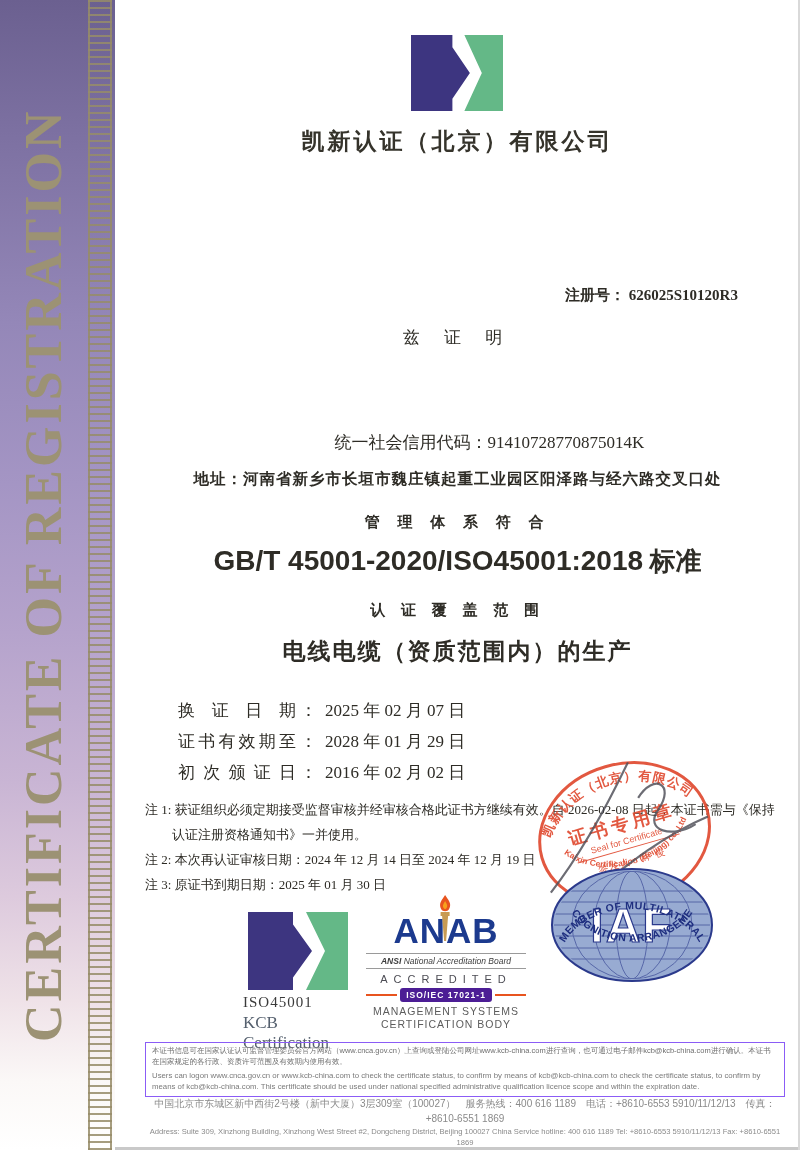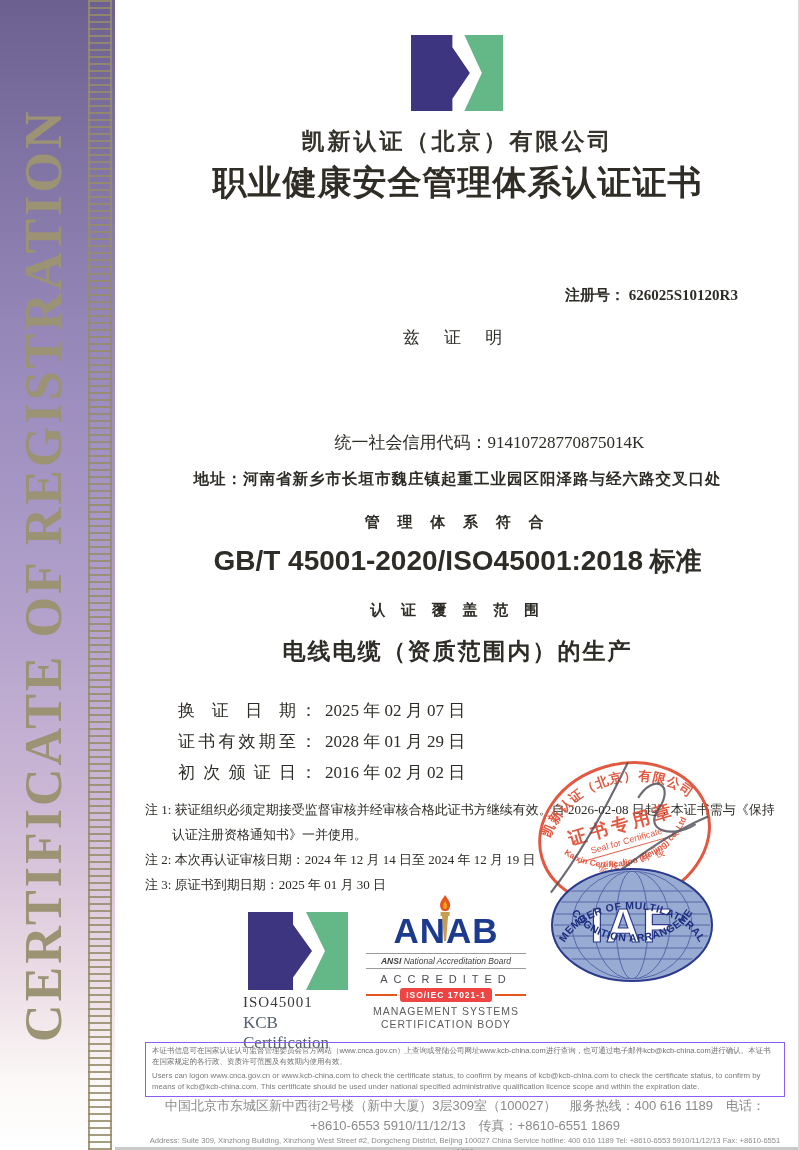--- a/index.html
+++ b/index.html
@@ -64,54 +64,53 @@
   #anab-word{position:relative;font-size:35px;font-weight:800;color:#1c3a8e;
         letter-spacing:1px;line-height:40px;margin-top:8px;}
   #anab-torch{position:absolute;left:50%;top:-16px;transform:translateX(-55%);}
   #anab-board{font-size:8.5px;font-style:italic;color:#3d3d3d;
         border-top:1px solid #9a9a9a;border-bottom:1px solid #9a9a9a;
         padding:2px 0;margin-top:2px;white-space:nowrap;}
   #anab-board b{}
   #anab-accredited{font-size:11px;letter-spacing:6px;color:#4c4c54;margin-top:4px;}
   #anab-iso-row{display:flex;align-items:center;margin-top:3px;}
   #anab-iso-row .oline{flex:1;height:2px;background:#e8541f;}
-  #anab-iso{background:#ef4444;color:#fff;font-size:8.5px;font-weight:bold;
+  #anab-iso{background:#4c1d95;color:#fff;font-size:8.5px;font-weight:bold;
         padding:2px 6px;border-radius:3px;margin:0 3px;letter-spacing:1px;}
   #anab-msys,#anab-cbody{font-size:10.5px;color:#5c5c5c;letter-spacing:1px;margin-top:3px;}
   #anab-cbody{margin-top:1px;}
   #iaf-block{position:absolute;left:546px;top:864px;width:172px;height:122px;}
   
   #fineprint{position:absolute;left:145px;top:1042px;width:640px;border:1px solid #8b5cf6;
         padding:3px 6px;box-sizing:border-box;color:#6e6e6e;
         font-family:"Liberation Sans","DejaVu Sans",sans-serif;}
   #fineprint .cn{font-size:7.5px;line-height:1.45;}
   #fineprint .en{font-size:7.8px;line-height:1.4;margin-top:3px;color:#7a7a7a;}
   #footer-addr{position:absolute;left:145px;top:1096px;width:640px;text-align:center;
         color:#8a8a8a;font-family:"Liberation Sans","DejaVu Sans",sans-serif;}
-  #footer-addr .l1{font-size:13px;line-height:1.5;}
+  #footer-addr .l1{font-size:10px;line-height:1.5;}
   #footer-addr .l2{font-size:7.6px;line-height:1.5;}
   svg text{font-family:"Liberation Sans","DejaVu Sans",sans-serif;}
 </style>
 </head>
 <body>
 
 <div id="page">
 
   <div id="band">
     <div id="band-text">CERTIFICATE OF REGISTRATION</div>
     <div id="band-ladder"></div>
   </div>
 
   <div id="logo-top" class="kcb-logo">
     <div class="kcb-purple"></div>
     <div class="kcb-green"></div>
   </div>
 
   <div class="cline" id="issuer-name">凯新认证（北京）有限公司</div>
-  <div class="cline" id="cert-title">职业健康安全管理体系认证证书</div>
 
   <div id="reg-row">
     <span>注册号：</span>
     <span>626025S10120R3</span>
   </div>
 
   <div class="cline" id="intro">兹 证 明</div>
   <div class="cline" id="credit-row">
     <span>统一社会信用代码：</span><span>91410728770875014K</span>
   </div>

